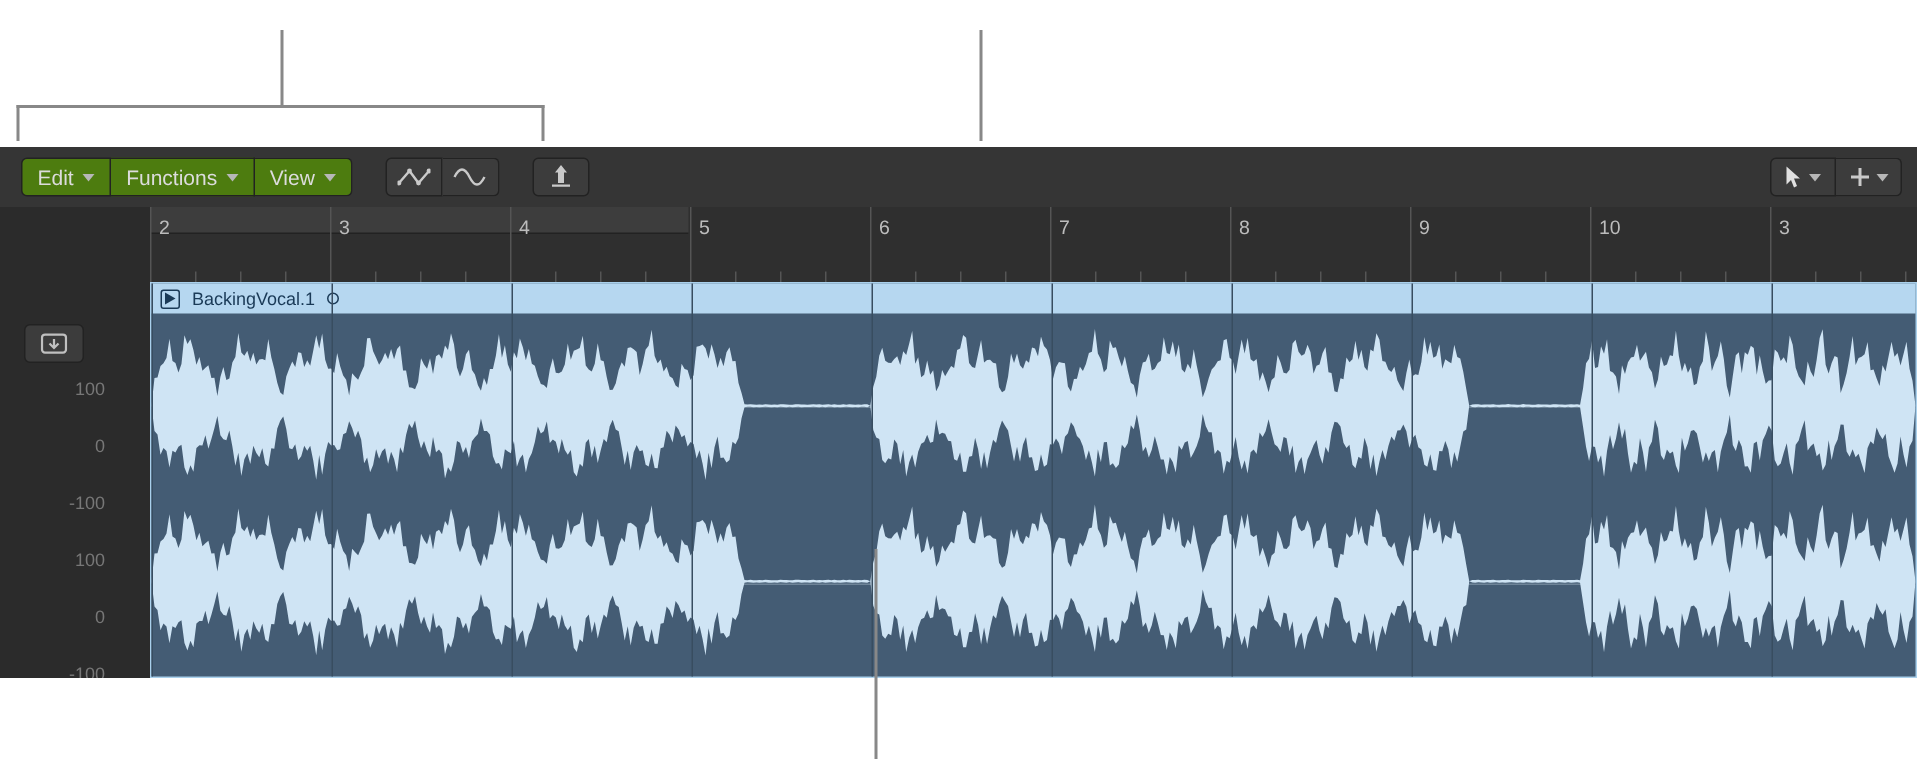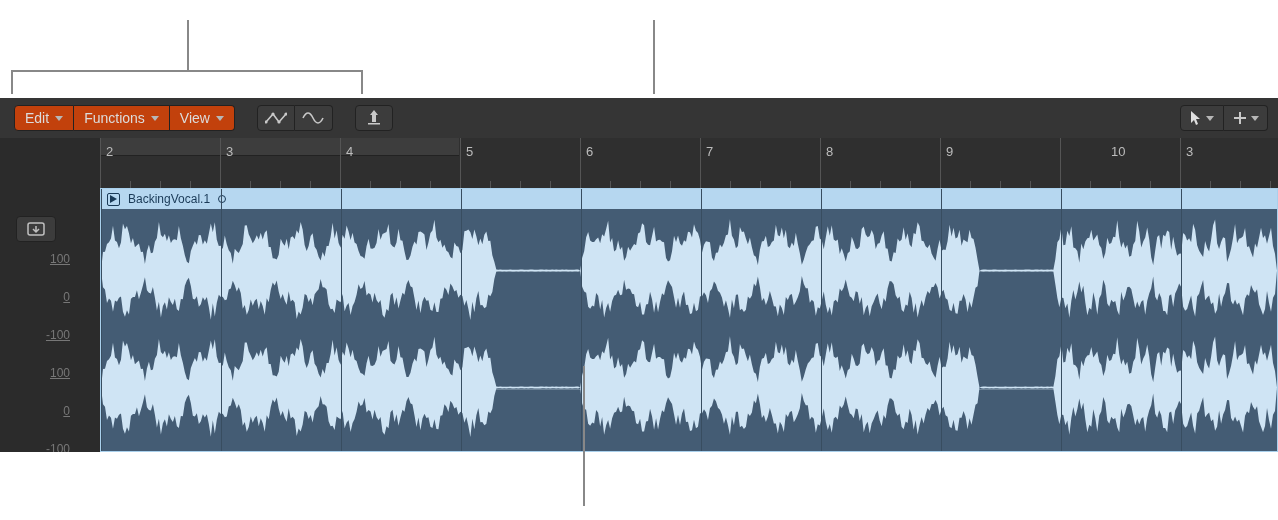--- a/index.html
+++ b/index.html
@@ -5,34 +5,34 @@
   * { box-sizing: border-box; margin: 0; padding: 0; }
   html, body { width: 1278px; height: 520px; background: #ffffff; font-family: -apple-system, "Helvetica Neue", Arial, sans-serif; overflow: hidden; }
   .callouts-top { position: relative; height: 98px; width: 100%; }
   .callouts-top .line { position: absolute; background: #888; width: 2px; }
   .callouts-bottom { position: relative; height: 68px; width: 100%; }
   .callouts-bottom .line { position: absolute; background: #888; width: 2px; }
   .app-frame { position: relative; width: 1278px; height: 354px; background: #2b2b2b; overflow: hidden; }
   
   .toolbar { position: absolute; left:0; right:0; top:0; height:40px; background:#353535; display:flex; align-items:center; padding:0 10px 0 14px; gap:6px; }
   .menu-group, .icon-group, .tool-group { display:flex; align-items:center; }
-  .menu-btn { display:flex; align-items:center; gap:6px; height:26px; padding:0 10px; background:#c2410c; border:1px solid #222; color:#dcdcdc; font-size:14px; cursor:pointer; border-radius:4px; }
+  .menu-btn { display:flex; align-items:center; gap:6px; height:26px; padding:0 10px; background:#4d7c0f; border:1px solid #222; color:#dcdcdc; font-size:14px; cursor:pointer; border-radius:4px; }
   .menu-group .menu-btn:not(:first-child) { border-left:none; border-top-left-radius:0; border-bottom-left-radius:0; }
   .menu-group .menu-btn:not(:last-child) { border-top-right-radius:0; border-bottom-right-radius:0; }
   .icon-btn { display:flex; align-items:center; justify-content:center; width:38px; height:26px; background:#3c3c3c; border:1px solid #222; border-radius:4px; cursor:pointer; }
   .icon-group .icon-btn:not(:first-child) { border-left:none; border-top-left-radius:0; border-bottom-left-radius:0; }
   .icon-group .icon-btn:not(:last-child) { border-top-right-radius:0; border-bottom-right-radius:0; }
   .chev { width:0; height:0; border-left:4px solid transparent; border-right:4px solid transparent; border-top:5px solid #b7b7b7; }
   .spacer { flex:1; }
   .tool-group .icon-btn { width:34px; }
   .tool-group .icon-btn .chev { margin-left:4px; }
   
   .left-gutter { position:absolute; left:0; top:40px; bottom:0; width:100px; background:#2b2b2b; }
   .inspector-btn { position:absolute; left:16px; top:78px; width:40px; height:26px; border:1px solid #222; border-radius:4px; background:#3c3c3c; display:flex; align-items:center; justify-content:center; cursor:pointer; }
-  .scale-labels { position:absolute; left:0; top:115px; width:76px; text-align:right; color:#777; font-size:12px; line-height:1; display:flex; flex-direction:column; gap:26px;text-decoration:underline; }
+  .scale-labels { position:absolute; left:0; top:115px; width:76px; text-align:right; color:#777; font-size:12px; line-height:1; display:flex; flex-direction:column; gap:26px; }
   .scale-labels span { display:block; padding-right:6px; }
   .ruler { position:absolute; left:100px; right:0; top:40px; height:50px; background:#2f2f2f; }
   .ruler .bar-line { position:absolute; top:0; bottom:0; width:1px; background:#555; }
   .ruler .bar-label { position:absolute; top:6px; color:#bcbcbc; font-size:13px; }
   .ruler .tick { position:absolute; bottom:0; width:1px; height:7px; background:#555; }
   .cycle { position:absolute; left:0; top:0; height:18px; background:#3d3d3d; width:359px; border-bottom:1px solid #222; }
   .track-area { position:absolute; left:100px; right:0; top:90px; bottom:0; background:#86efac; overflow:hidden; }
   .region { position:absolute; left:0; right:0; top:0; height:100%; background:#445c74; border:1px solid #a9d0ec; }
   .region-header { position:absolute; left:0; right:0; top:0; height:20px; background:#b6d7f0; display:flex; align-items:center; gap:8px; padding:0 6px; font-size:12px; color:#1a3a57; }
   .region-header .play-triangle { width:0;height:0;border-top:4px solid transparent;border-bottom:4px solid transparent;border-left:7px solid #1a3a57; }
@@ -172,21 +172,21 @@
       <div class="bar-label" style="left: 726px;">8</div>
       <div class="tick" style="left: 750px;"></div>
       <div class="tick" style="left: 780px;"></div>
       <div class="tick" style="left: 810px;"></div>
       <div class="bar-line" style="left: 840px;"></div>
       <div class="bar-label" style="left: 846px;">9</div>
       <div class="tick" style="left: 870px;"></div>
       <div class="tick" style="left: 900px;"></div>
       <div class="tick" style="left: 930px;"></div>
       <div class="bar-line" style="left: 960px;"></div>
-      <div class="bar-label" style="left: 1011px; text-align: center;">10</div>
+      <div class="bar-label" style="left: 966px; text-align: center;">10</div>
       <div class="tick" style="left: 990px;"></div>
       <div class="tick" style="left: 1020px;"></div>
       <div class="tick" style="left: 1050px;"></div>
       <div class="bar-line" style="left: 1080px;"></div>
       <div class="bar-label" style="left: 1086px;">3</div>
       <div class="tick" style="left: 1110px;"></div>
       <div class="tick" style="left: 1140px;"></div>
       <div class="tick" style="left: 1170px;"></div>
     </div>
 

